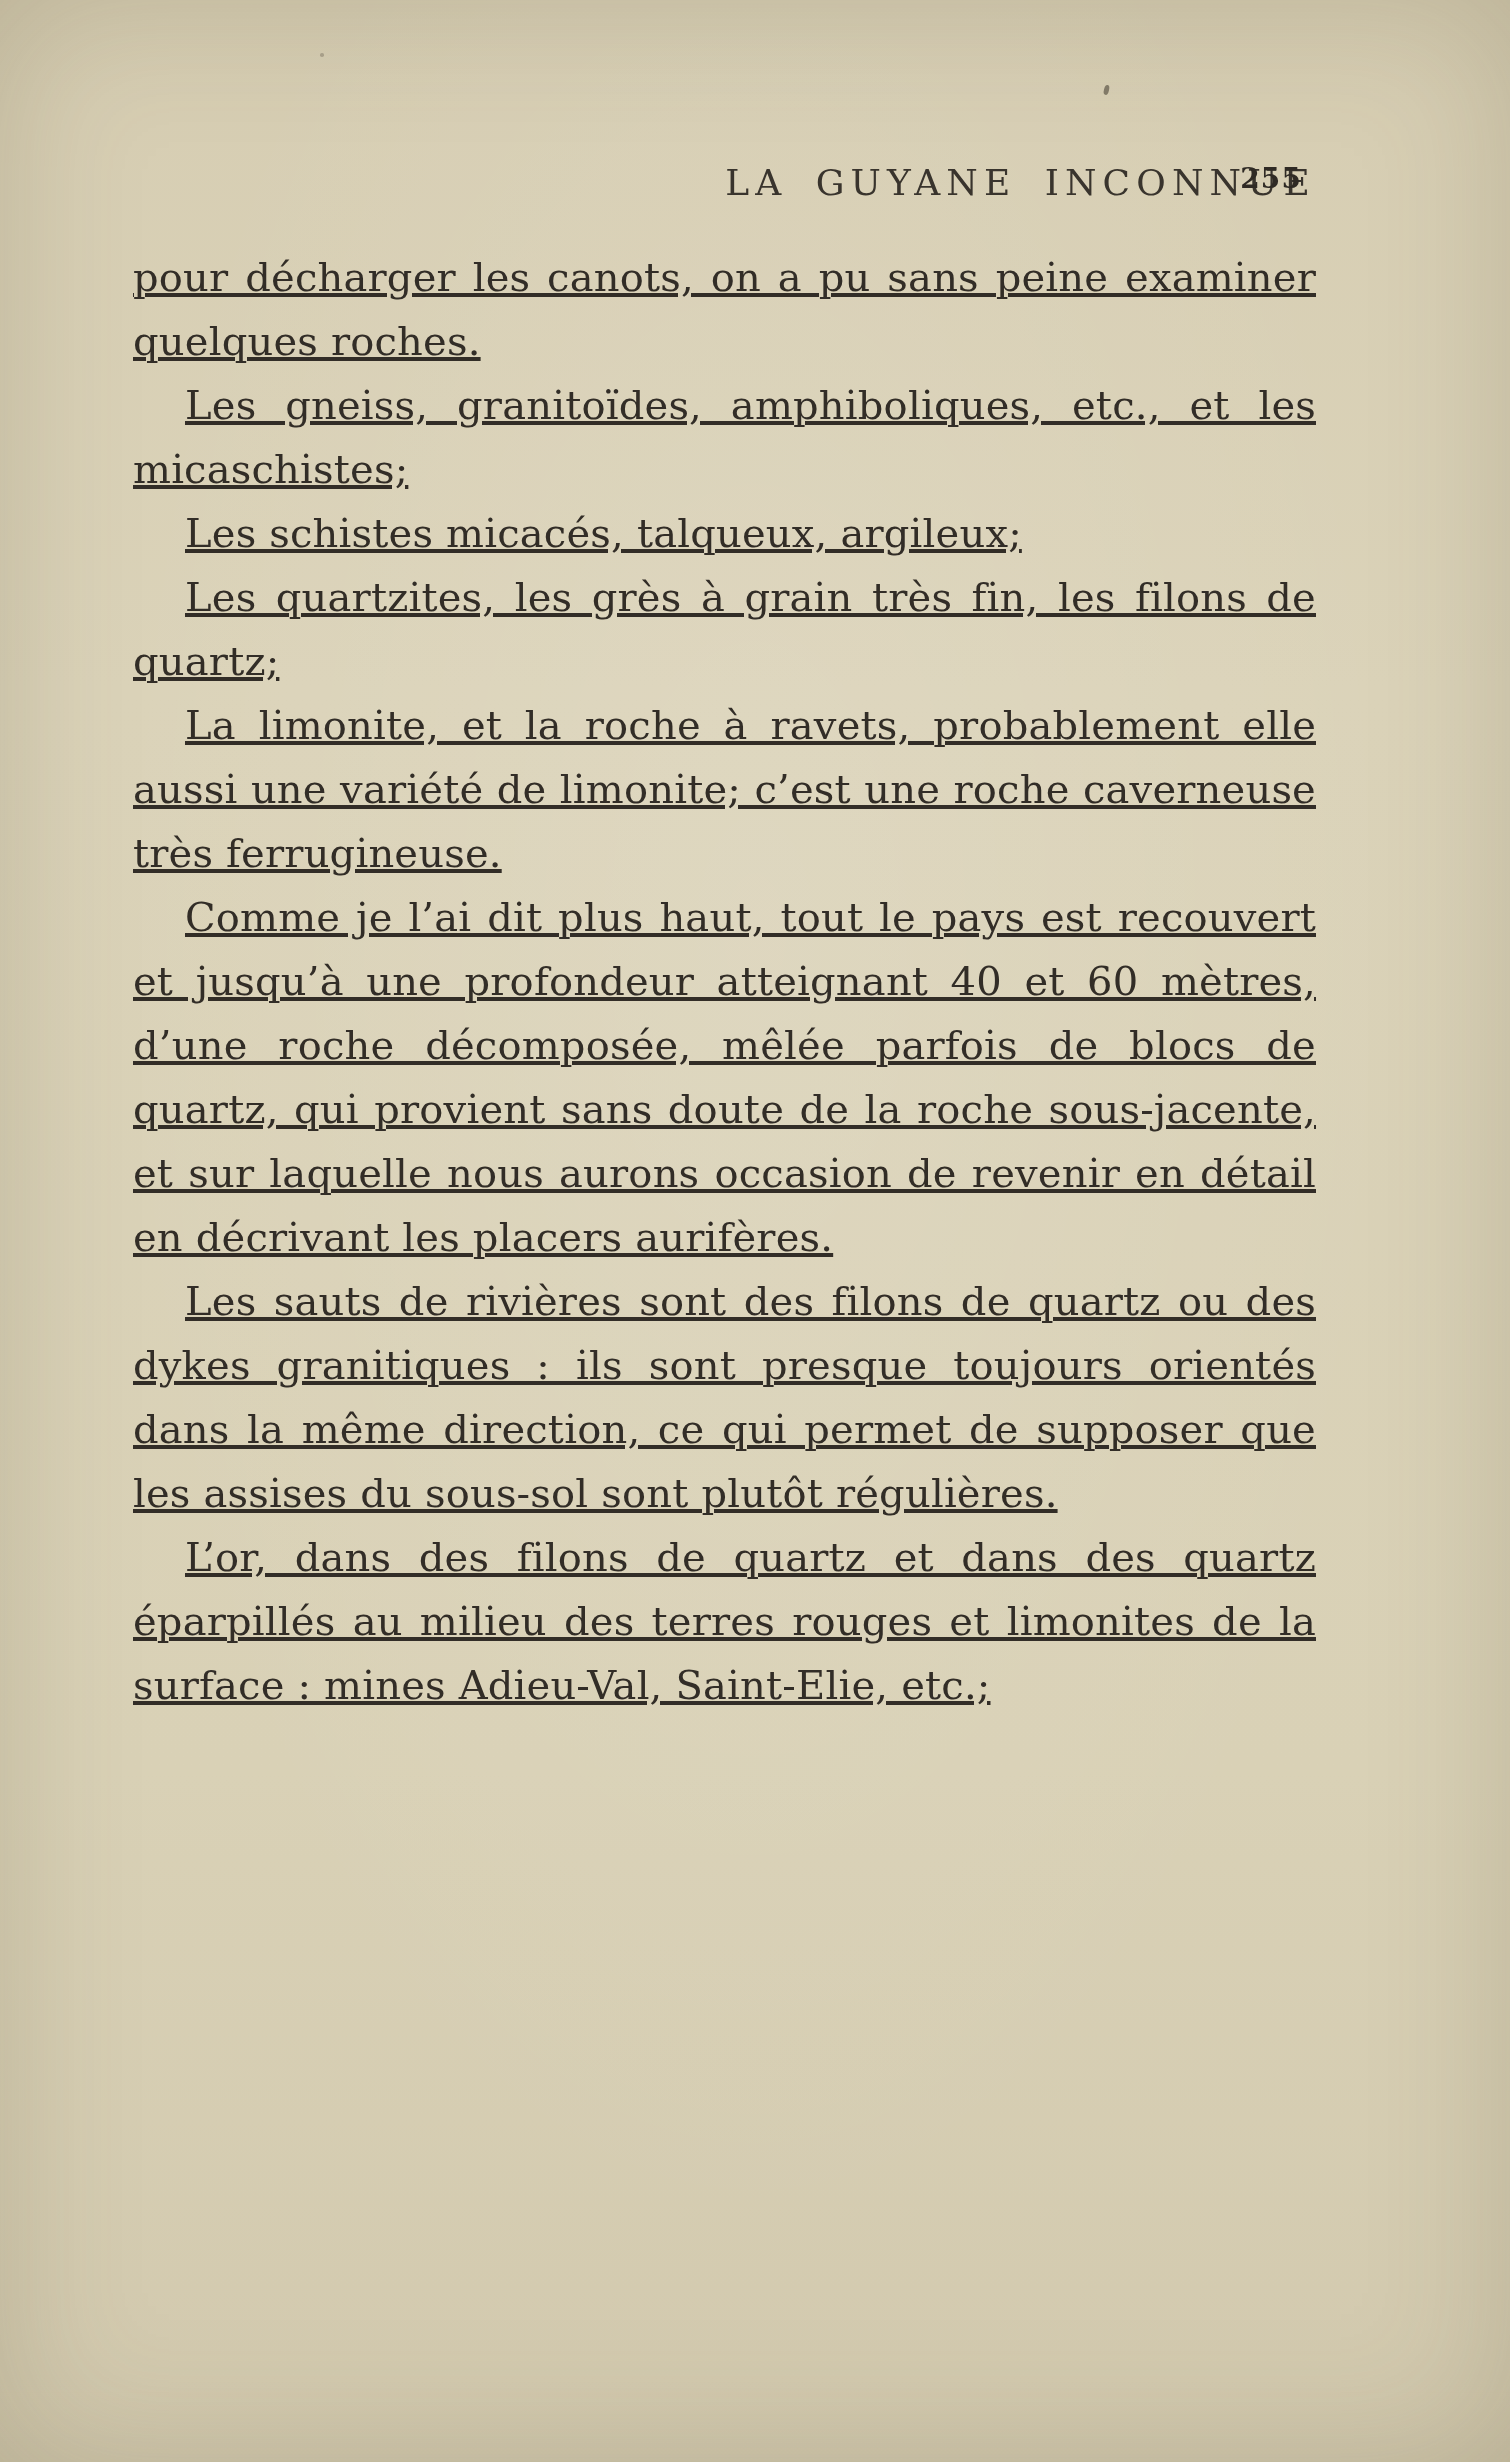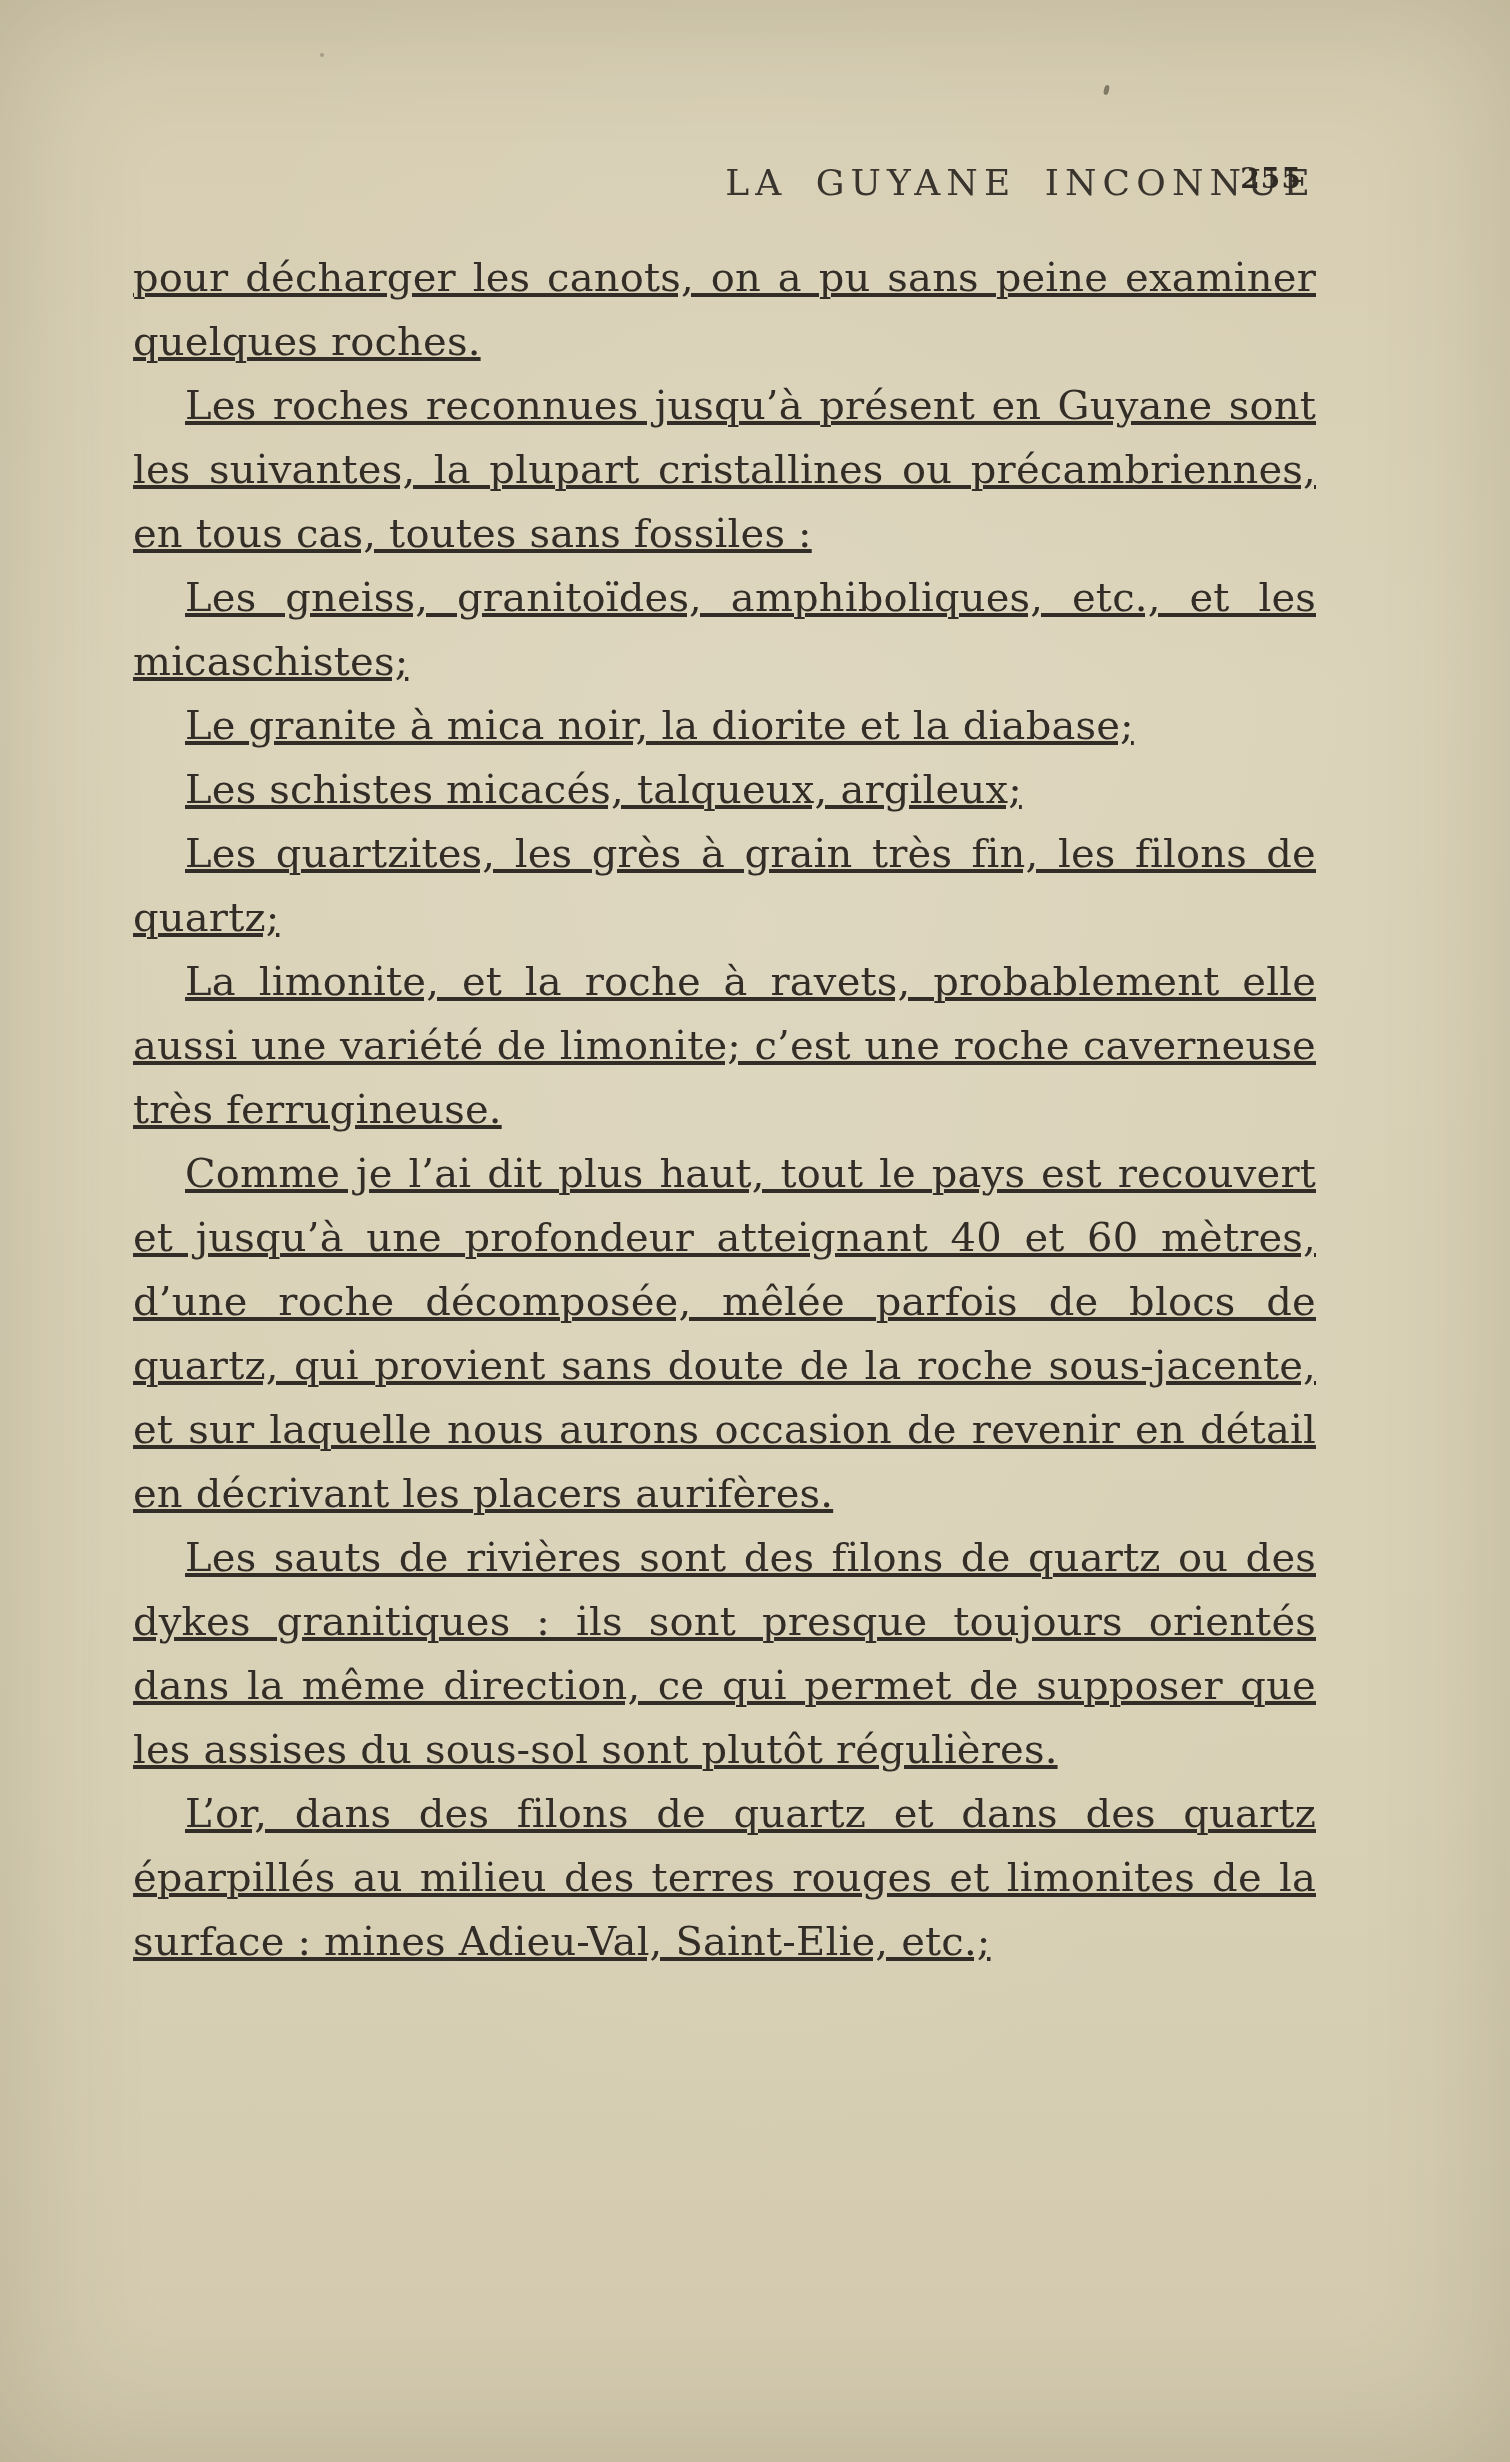--- a/index.html
+++ b/index.html
@@ -86,23 +86,21 @@
   <div class="speck speck-a"></div>
   <div class="speck speck-b"></div>
 
   <div class="running-header">
     <div class="header-title">LA GUYANE INCONNUE</div>
     <div class="page-number">255</div>
   </div>
 
   <div class="page-body">
     <p class="cont">pour décharger les canots, on a pu sans peine examiner quelques roches.</p>
-    <p>Les roches reconnues jusqu’à présent en Guyane sont les suivantes, la plupart cristallines ou précambriennes, en tous cas, toutes sans fossiles :</p>
     <p>Les gneiss, granitoïdes, amphiboliques, etc., et les micaschistes;</p>
-    <p>Le granite à mica noir, la diorite et la diabase;</p>
     <p>Les schistes micacés, talqueux, argileux;</p>
     <p>Les quartzites, les grès à grain très fin, les filons de quartz;</p>
     <p>La limonite, et la roche à ravets, probablement elle aussi une variété de limonite; c’est une roche caverneuse très ferrugineuse.</p>
     <p>Comme je l’ai dit plus haut, tout le pays est recouvert et jusqu’à une profondeur atteignant 40 et 60 mètres, d’une roche décomposée, mêlée parfois de blocs de quartz, qui provient sans doute de la roche sous-jacente, et sur laquelle nous aurons occasion de revenir en détail en décrivant les placers aurifères.</p>
     <p>Les sauts de rivières sont des filons de quartz ou des dykes granitiques : ils sont presque toujours orientés dans la même direction, ce qui permet de supposer que les assises du sous-sol sont plutôt régulières.</p>
     <p>L’or, dans des filons de quartz et dans des quartz éparpillés au milieu des terres rouges et limonites de la surface : mines Adieu-Val, Saint-Elie, etc.;</p>
   </div>
 
 </div>
 

